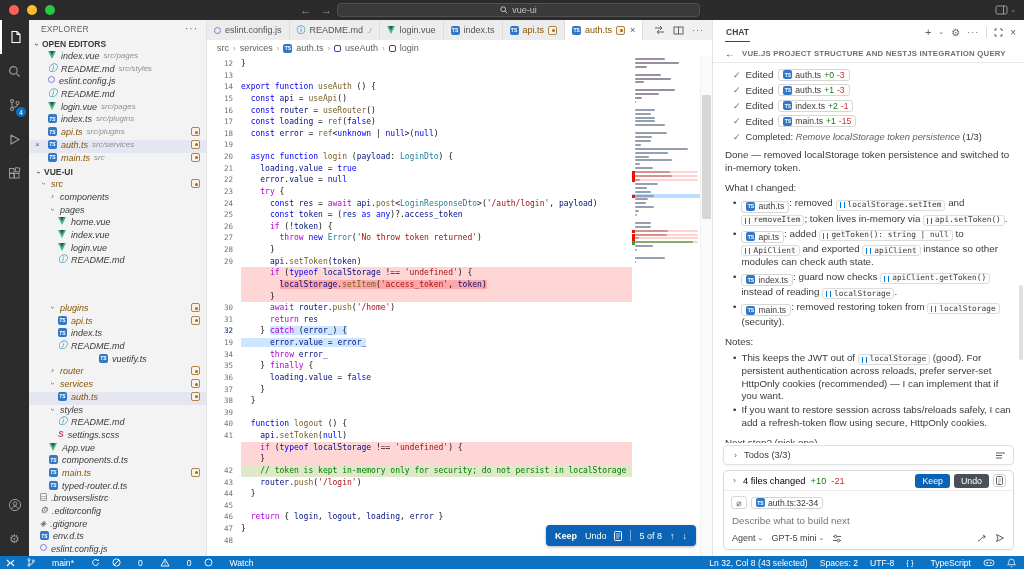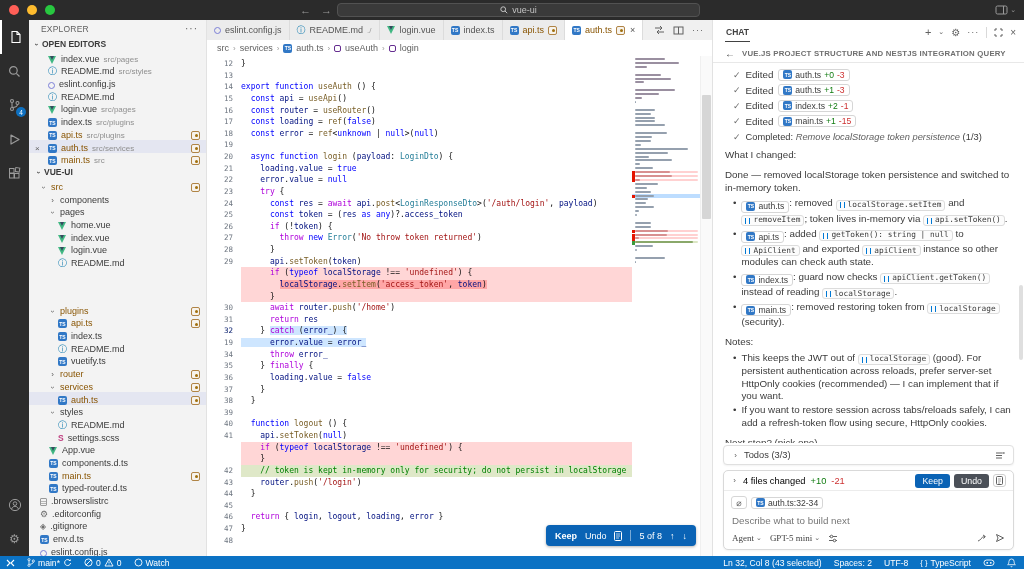--- a/index.html
+++ b/index.html
@@ -23,21 +23,21 @@
   .ab-item.active{color:#fff;border-left:2px solid #fff;}
   .ab-badge{position:absolute;right:3px;bottom:5px;background:#0e70c0;color:#fff;font-size:6.5px;min-width:10px;height:10px;border-radius:5px;
     display:flex;align-items:center;justify-content:center;}
   .ab-bottom{margin-top:auto;}
   
   .sidebar{width:178px;background:#f3f3f3;border-right:1px solid #e2e2e2;flex-shrink:0;display:flex;flex-direction:column;font-size:9px;color:#3b3b3b;overflow:hidden;}
   .sb-title{height:17px;display:flex;align-items:center;padding:0 8px 0 12px;font-size:8.5px;color:#616161;letter-spacing:.2px;flex-shrink:0;}
   .sb-title .more{margin-left:auto;color:#616161;font-size:10px;letter-spacing:1px;}
   .sec-head{height:14px;display:flex;align-items:center;font-weight:bold;font-size:8.5px;color:#3b3b3b;padding-left:4px;gap:2px;flex-shrink:0;}
   .rowlist{flex-shrink:0;}
-  .srow{height:12.7px;display:flex;align-items:flex-end;gap:4px;padding-left:19px;position:relative;white-space:nowrap;}
+  .srow{height:12.7px;display:flex;align-items:flex-start;gap:4px;padding-left:19px;position:relative;white-space:nowrap;font-style:italic;}
   .srow.sel{background:#e4e6f1;}
   .srow .x{position:absolute;left:6px;color:#616161;font-size:8px;}
   .srow .path{color:#8f8f8f;font-size:8px;}
   .srow .name.mod{color:#895503;}
   .badge-dot{margin-left:auto;margin-right:6px;width:9px;height:9px;border:1px solid #b08445;border-radius:2px;position:relative;flex-shrink:0;background:#f7f3ec;}
   .badge-dot::after{content:"";position:absolute;left:2.5px;top:2.5px;width:3px;height:3px;border-radius:50%;background:#a1700e;}
   .chev{color:#5a5a5a;font-size:8px;width:7px;display:inline-block;text-align:center;transform:translateY(-.5px);}
   .chev.open{transform:rotate(90deg);}
   .bottom-heads{margin-top:auto;flex-shrink:0;}
   .sec-foot{height:13px;border-top:1px solid #ddd;display:flex;align-items:center;font-weight:bold;font-size:8.5px;padding-left:6px;gap:3px;color:#3b3b3b;}
@@ -120,29 +120,29 @@
   .input-card{border:1px solid #d9d9d9;border-radius:5px;background:#fff;box-shadow:0 1px 2px rgba(0,0,0,.05);}
   .files-row{height:20px;display:flex;align-items:center;gap:5px;padding:0 7px;font-size:9.3px;border-bottom:1px solid #ececec;}
   .plus{color:#107c10;}.minus{color:#cd3131;}
   .btn{border:none;border-radius:3px;font-size:8.8px;height:14px;padding:0 7px;color:#fff;font-family:inherit;}
   .btn-keep{background:#0a63b5;}
   .btn-undo{background:#4b5058;}
   .diffbox{width:13px;height:13px;border:1px solid #cfcfcf;border-radius:3px;display:inline-flex;align-items:center;justify-content:center;color:#616161;font-size:7px;}
   .ctx-row{display:flex;align-items:center;gap:4px;padding:5px 7px 0;}
   .attach-chip{border:1px solid #d6d6d6;border-radius:3px;width:16px;height:13px;display:inline-flex;align-items:center;justify-content:center;color:#616161;font-size:9px;}
   .ph{padding:6px 8px 2px;color:#767676;font-size:9.8px;}
-  .agent-row{display:flex;align-items:center;gap:8px;padding:5px 8px 6px;color:#424242;font-size:9px;font-family:Liberation Serif, serif;}
+  .agent-row{display:flex;align-items:center;gap:8px;padding:5px 8px 6px;color:#424242;font-size:9px;}
   .dd{display:flex;align-items:center;gap:2px;}
   .dd .caret{font-size:7px;color:#616161;}
   .agent-right{margin-left:auto;display:flex;align-items:center;gap:8px;color:#616161;}
   .chat-scroll{position:absolute;right:1px;top:265px;width:4px;height:75px;background:#c9c9c9;opacity:.6;border-radius:2px;}
   
   .statusbar{position:absolute;left:0;right:0;bottom:0;height:13px;background:#0b72c4;color:#fff;display:flex;align-items:center;
     font-size:8.6px;padding:0 8px 0 6px;gap:12px;}
-  .sb-item{display:flex;align-items:center;gap:3px;white-space:nowrap;justify-content:center;}
+  .sb-item{display:flex;align-items:center;gap:17px;white-space:nowrap;justify-content:center;}
   .sb-spacer{flex:1;}
   svg{display:block;}
 </style>
 </head>
 <body>
 
 <div class="screen">
 
   <div class="titlebar">
     <div class="lights">
@@ -320,21 +320,21 @@
             <span class="badge-dot"></span>
           </div>
           <div class="srow" style="padding-left: 29px;">
             <span class="icon-ts">TS</span>
             <span class="name">index.ts</span>
           </div>
           <div class="srow" style="padding-left: 29px;">
             <span class="icon-info">ⓘ</span>
             <span class="name">README.md</span>
           </div>
-          <div class="srow" style="padding-left: 29px;">
+          <div class="srow" style="padding-left: 29px; margin-left: 41px;">
             <span class="icon-ts">TS</span>
             <span class="name">vuetify.ts</span>
           </div>
           <div class="srow" style="padding-left: 20px;">
             <span class="chev">›</span>
             <span class="name mod">router</span>
             <span class="badge-dot"></span>
           </div>
           <div class="srow" style="padding-left: 20px;">
             <span class="chev open">›</span>
@@ -650,22 +650,22 @@
               <span class="icon-ts">TS</span>
               <span>main.ts</span>
               <span class="plus">+1</span>
               <span class="minus">-15</span>
             </span>
           </div>
           <div class="comp-row">
             <span class="check">✓</span>
             <span>Completed: <em>Remove localStorage token persistence</em> (1/3)</span>
           </div>
+          <div class="cp">Done — removed localStorage token persistence and switched to in-memory token.</div>
           <div class="cp">What I changed:</div>
-          <div class="cp">Done — removed localStorage token persistence and switched to in-memory token.</div>
           <div class="cul">
             <div class="li">
               <span class="bullet">•</span>
               <span class="litext"><span class="chip">
                   <span class="icon-ts">TS</span>
                   <span>auth.ts</span>
                 </span>: removed <span class="codechip">
                   <span class="ci-brackets"></span>
                   <span>localStorage.setItem</span>
                 </span> and <span class="codechip">

